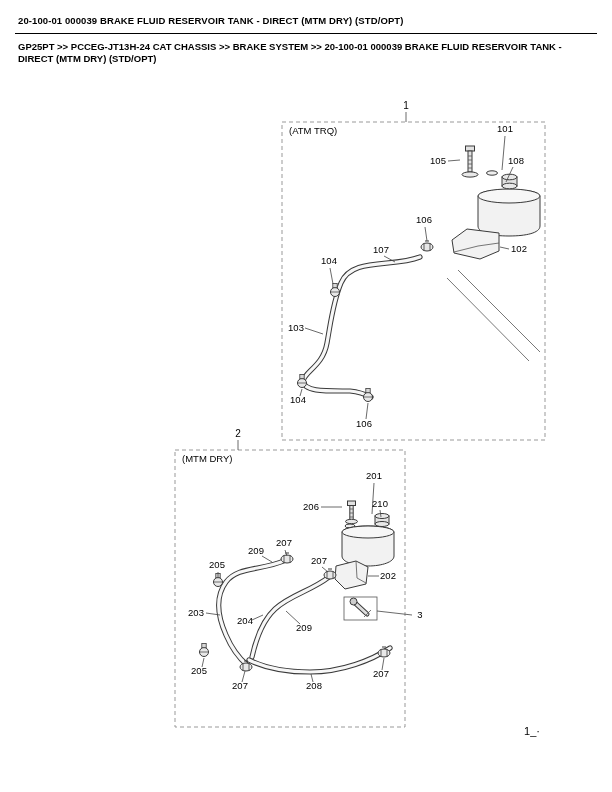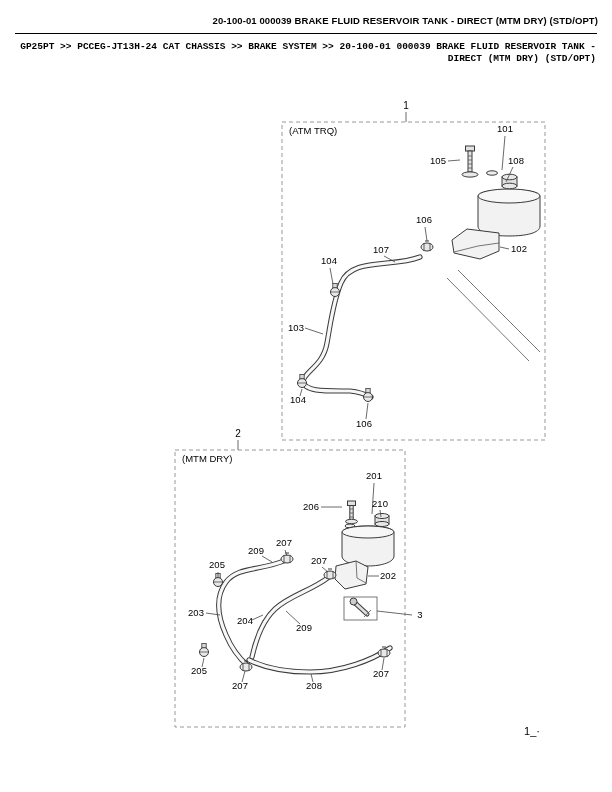--- a/index.html
+++ b/index.html
@@ -1,23 +1,23 @@
 <!DOCTYPE html>
 <html><head>
 <meta charset="utf-8">
 <style>
   html,body{margin:0;padding:0;background:#e9e9e9;}
   .page{
     position:relative;width:612px;height:792px;background:#ffffff;
     font-family:"Liberation Sans",sans-serif;color:#000;overflow:hidden;
-    margin:0 auto;box-shadow:0 0 4px rgba(0,0,0,.3);text-align:right;
+    margin:0 auto;box-shadow:0 0 4px rgba(0,0,0,.3);
   }
   .title{position:absolute;left:18px;top:15px;width:580px;font-size:9.5px;font-weight:bold;letter-spacing:.1px;}
   .rule{position:absolute;left:15px;top:33px;width:582px;border-top:1.2px solid #000;}
-  .breadcrumb{position:absolute;left:18px;top:41px;width:578px;font-size:9.5px;font-weight:bold;line-height:12px;font-family:Liberation Mono, monospace;}
+  .breadcrumb{position:absolute;left:18px;top:41px;width:578px;font-size:9.5px;font-weight:bold;line-height:12px;}
   .page-number{position:absolute;right:72px;bottom:55px;font-size:11px;}
   svg.diagram{position:absolute;left:0;top:0;}
   .dashed-box{fill:none;stroke:#999;stroke-width:1;stroke-dasharray:4 3;}
   .group-label{font:9.5px "Liberation Sans",sans-serif;fill:#000;}
   .group-num{font:10px "Liberation Sans",sans-serif;fill:#000;text-anchor:middle;}
   .callout{font:9.5px "Liberation Sans",sans-serif;fill:#000;text-anchor:middle;}
   .leader{stroke:#444;stroke-width:0.8;fill:none;}
   .thin{stroke:#555;stroke-width:0.8;fill:none;}
   .part{stroke:#3a3a3a;stroke-width:1;}
   .fill-lite{fill:#f2f2f2;}

